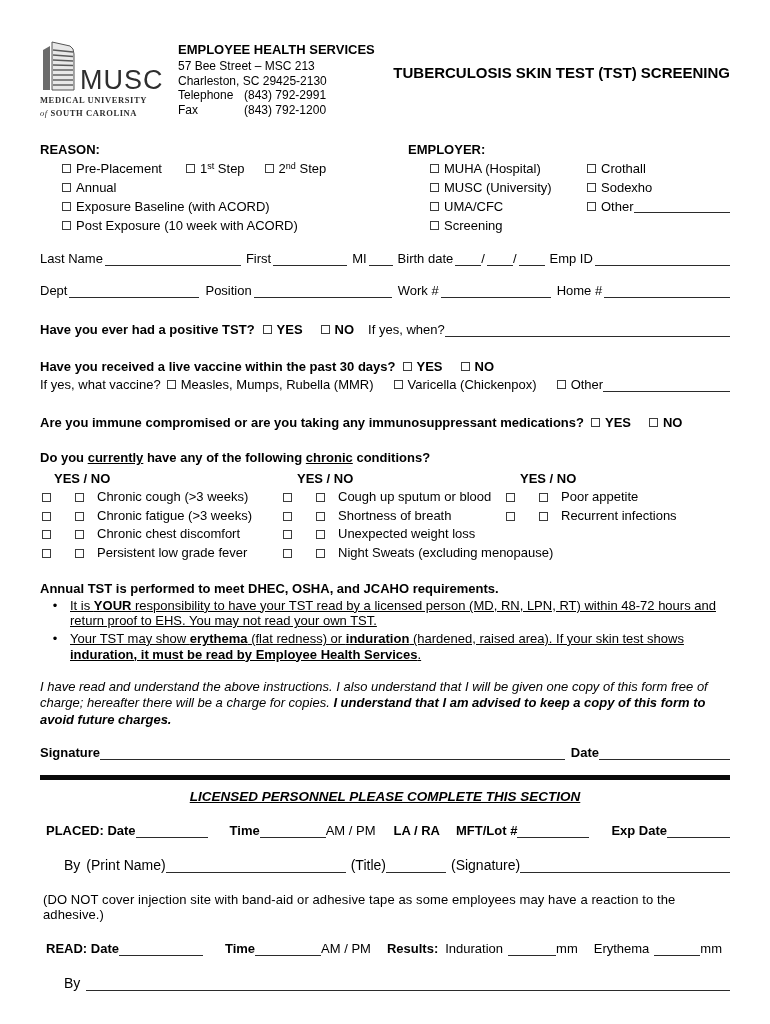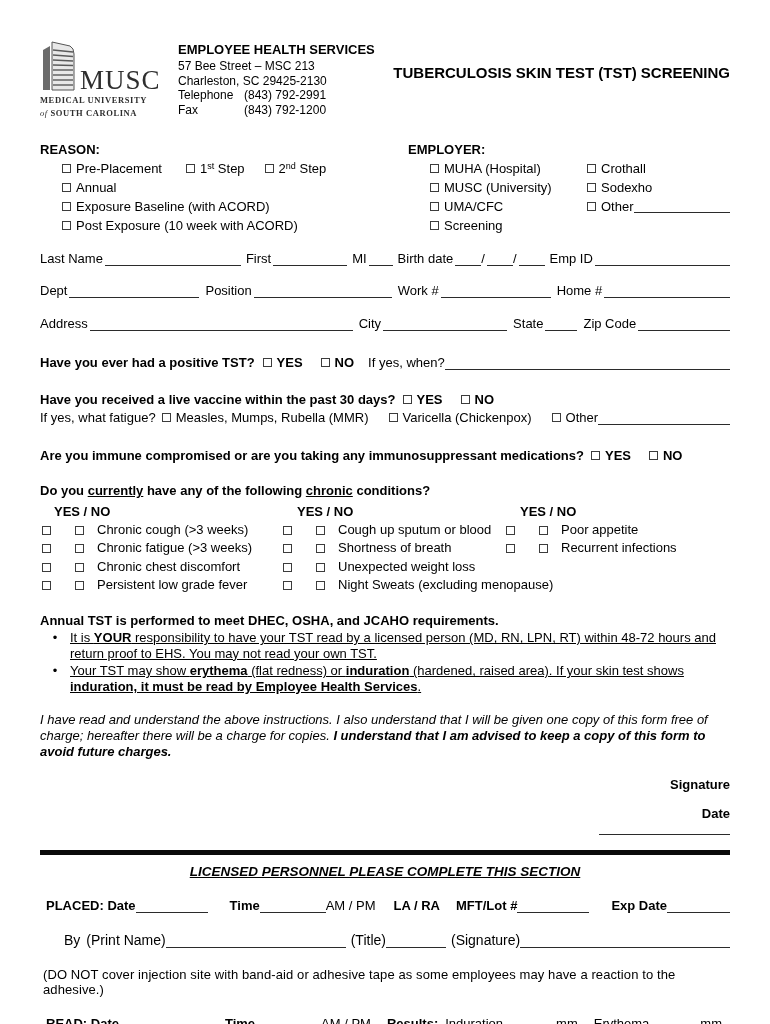--- a/index.html
+++ b/index.html
@@ -8,21 +8,21 @@
     width: 770px; height: 1024px; overflow: hidden;
     font-family: "Liberation Sans", sans-serif;
     font-size: 13px; color: #000;
   }
   .page { padding: 40px 40px 0 40px; }
 
   
   .hdr { display: flex; margin-bottom: 24px; }
   .logo { width: 138px; display:flex; flex-direction:column; }
   .logo-top { display:flex; align-items:flex-end; }
-  .logo-acronym { font-family:Liberation Serif, serif; font-size:27px; letter-spacing:1px; color:#2e2e2e; margin-left:2px; line-height:0.9; }
+  .logo-acronym { font-family:Liberation Sans, sans-serif; font-size:27px; letter-spacing:1px; color:#2e2e2e; margin-left:2px; line-height:0.9; }
   .logo-sub { font-family:"Liberation Serif", serif; font-size:8.5px; letter-spacing:0.6px; color:#2e2e2e; font-weight:bold; margin-top:3px; }
   .logo-sub .of { font-style:italic; text-transform:lowercase; font-weight:normal; }
   .dept-block { width: 215px; padding-top:2px; }
   .dept { font-weight: bold; font-size: 13px; margin-bottom:2px; }
   .addr { font-size: 12px; line-height: 1.22; }
   .addr .lbl { display:inline-block; width:66px; }
   .doc-title { flex:1; font-weight:bold; font-size:15px; padding-top:24px; text-align:right; white-space:nowrap; }
 
   
   .b { font-weight: bold; }
@@ -70,21 +70,21 @@
   .bullet-row { display:flex; margin-top: 2px; line-height:1.2; }
   .dot { width: 30px; text-align:center; flex:none; }
   .dot::before { content:"\2022"; }
   .btext { flex:1;text-decoration:underline; }
   .u { text-decoration: underline; }
 
   
   .ack { margin-top: 17px; font-style: italic; line-height: 1.25; }
 
   
-  .sig-row { margin-top: 17px; flex-direction: column; }
+  .sig-row { margin-top: 17px; }
 
   
   .divider { margin-top: 15px; height: 5px; background:#0a0a0a; }
   .lic-header { margin-top: 9px; text-align:center; font-weight:bold; font-style:italic; text-decoration: underline; font-size:13.5px; }
   .lic-row { margin-top: 19px; }
   .small { font-size: 14px; }
   .by-label { font-size: 14px; padding-left: 24px; }
   .warning { margin-top: 19px; text-align: left; padding-left: 3px; letter-spacing: 0.1px; }
 </style>
 </head>
@@ -208,30 +208,20 @@
     <span>Dept</span>
     <span class="bl" style="width:130px"></span>
     <span style="padding-left:6px">Position</span>
     <span class="bl" style="width:138px"></span>
     <span style="padding-left:6px">Work #</span>
     <span class="bl" style="width:110px"></span>
     <span style="padding-left:6px">Home #</span>
     <span class="bl grow"></span>
   </div>
 
-  <div class="row field-row">
-    <span>Address</span>
-    <span class="bl" style="width:263px"></span>
-    <span style="padding-left:6px">City</span>
-    <span class="bl" style="width:124px"></span>
-    <span style="padding-left:6px">State</span>
-    <span class="bl" style="width:32px"></span>
-    <span style="padding-left:6px">Zip Code</span>
-    <span class="bl grow"></span>
-  </div>
 
   <div class="row q">
     <span class="b">Have you ever had a positive TST?</span>
     <span style="width:8px"></span>
     <span class="cb" style="align-self:center"></span>
     <span class="b">YES</span>
     <span style="width:18px"></span>
     <span class="cb" style="align-self:center"></span>
     <span class="b">NO</span>
     <span style="width:14px"></span>
@@ -243,21 +233,21 @@
     <div class="row">
       <span class="b">Have you received a live vaccine within the past 30 days?</span>
       <span style="width:7px"></span>
       <span class="cb" style="align-self:center"></span>
       <span class="b">YES</span>
       <span style="width:18px"></span>
       <span class="cb" style="align-self:center"></span>
       <span class="b">NO</span>
     </div>
     <div class="row" style="margin-top:3px">
-      <span>If yes, what fatigue?</span>
+      <span>If yes, what vaccine?</span>
       <span style="width:6px"></span>
       <span class="cb" style="align-self:center"></span>
       <span>Measles, Mumps, Rubella (MMR)</span>
       <span style="width:20px"></span>
       <span class="cb" style="align-self:center"></span>
       <span>Varicella (Chickenpox)</span>
       <span style="width:20px"></span>
       <span class="cb" style="align-self:center"></span>
       <span>Other</span>
       <span class="bl grow"></span>

